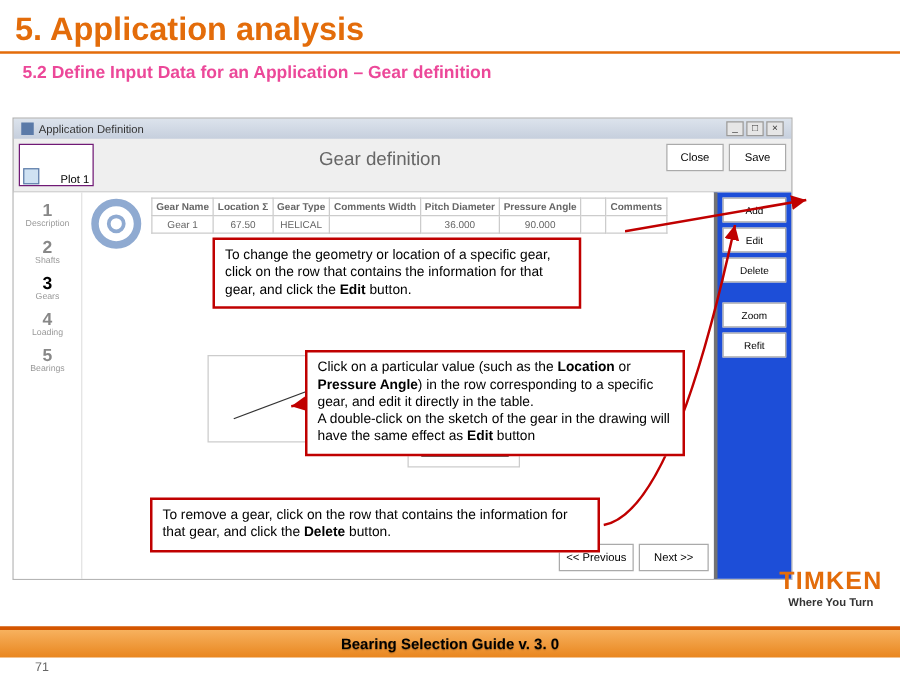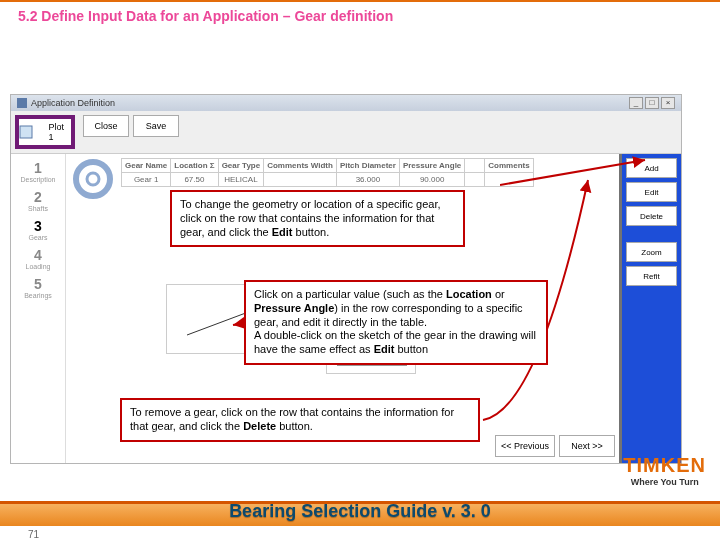--- a/index.html
+++ b/index.html
@@ -1,28 +1,28 @@
 <!DOCTYPE html>
 <html><head>
 <meta charset="utf-8">
 <style>
   * { box-sizing: border-box; margin: 0; padding: 0; }
   body { width: 720px; height: 540px; font-family: Arial, sans-serif; background: #fff; position: relative; overflow: hidden; }
   .slide { width: 100%; height: 100%; position: relative; }
   .title { font-size: 26px; font-weight: bold; color: #e36c0a; padding: 8px 12px 2px; }
   .hr { height: 2px; background: #e36c0a; margin: 0 0 4px 0; }
   .subtitle { font-size: 14px; font-weight: bold; color: #ec4899; padding: 2px 18px 6px; }
-  .appwin { position: absolute; left: 10px; top: 94px; width: 672px; height: 370px; border: 1px solid #b5b5b5; background: #efefef; }
+  .appwin { position: absolute; left: 10px; top: 94px; width: 624px; height: 370px; border: 1px solid #b5b5b5; background: #efefef; }
   .appbar { height: 16px; background: linear-gradient(#dce3ec,#c6cfdd); font-size: 9px; padding: 2px 6px; color: #333; display:flex; align-items:center; }
   .appbar-icon { width:10px; height:10px; background:#5b7aa8; margin-right:4px; }
   .appbar-right { margin-left:auto; display:flex; gap:2px; }
   .winbtn { width:14px; height:12px; background:#e6e6e6; border:1px solid #999; font-size:8px; text-align:center; line-height:10px; }
   .appbody { display:flex; flex-direction:column; height: 352px; }
   .apptop { display:flex; border-bottom:1px solid #ccc; }
-  .plotbtn { width:60px; height:34px; border:4px solid #701a75; margin:4px; background:#fff; font-size:9px; display:flex; align-items:center; justify-content:center; gap:16px; }
+  .plotbtn { width:60px; height:34px; border:1px solid #701a75; margin:4px; background:#fff; font-size:9px; display:flex; align-items:flex-end; justify-content:center; gap:16px; }
   .geardef-title { flex:1; text-align:center; font-size:15px; color:#666; padding-top:8px; }
   .closesave { display:flex; gap:4px; padding:4px; }
   .tbtn { width:46px; height:22px; border:1px solid #aaa; background:#fff; font-size:9px; display:flex; align-items:center; justify-content:center; }
   .appmain { display:flex; flex:1; }
   .leftcol { width:55px; background:#fff; border-right:1px solid #ddd; padding-top:6px; }
   .step { font-size:14px; font-weight:bold; color:#888; text-align:center; }
   .steplbl { font-size:7px; color:#999; text-align:center; margin-bottom:6px; }
   .centercol { flex:1; background:#fff; position:relative;text-align:center; }
   .gearicon { position:absolute; left:4px; top:2px; width:46px; height:46px; }
   .table { font-size:8px; border-collapse:collapse; margin-left:55px; margin-top:4px; }
@@ -31,29 +31,30 @@
   .drawbox2 { position:absolute; left:260px; top:200px; width:90px; height:20px; border:1px solid #ccc; }
   .rightcol { width:62px; background:#1d4ed8; border-left:3px solid #737373; padding:4px; display:flex; flex-direction:column; gap:4px; }
   .sbtn { height:20px; border:1px solid #aaa; background:#fff; font-size:8px; display:flex; align-items:center; justify-content:center; }
   .bnav { position:absolute; right:4px; bottom:6px; display:flex; gap:4px; }
   .callout { position:absolute; background:#fff; border:2px solid #c00000; padding:6px 8px; font-size:11px; line-height:1.25; }
   .callout b { font-weight:bold; }
   .arrow { position:absolute; pointer-events:none; }
   .footer-bar { position:absolute; left:0; bottom:14px; width:100%; height:22px; background: linear-gradient(#f7b15e,#e9861f); }
   .footer-bar::before { content:""; position:absolute; left:0; top:-3px; width:100%; height:3px; background:#d45500; }
   .pagenum { position:absolute; left:28px; bottom:0; font-size:10px; color:#666; }
-  .footer-title { position:absolute; left:0; bottom:18px; width:100%; text-align:center; font-size:18px; font-weight:bold; color:#0c4a6e; text-shadow:0 1px 1px rgba(0,0,0,.3); }
+  .footer-title { position:absolute; left:0; bottom:18px; width:100%; text-align:center; font-size:12px; font-weight:bold; color:#000000; text-shadow:0 1px 1px rgba(0,0,0,.3); }
   .logo { position:absolute; right:14px; bottom:53px; text-align:center; }
   .logo-main { font-family: "Arial Black", Arial, sans-serif; font-size:20px; font-weight:900; color:#e36c0a; letter-spacing:1px; }
   .logo-tag { font-size:9px; font-weight:bold; color:#333; }
 </style>
 </head>
 <body>
 
 <div class="slide">
+  <div class="title">5. Application analysis</div>
   <div class="hr"></div>
   <div class="subtitle">5.2 Define Input Data for an Application – Gear definition</div>
 
   <div class="appwin">
     <div class="appbar">
       <span class="appbar-icon"></span>
       <span>Application Definition</span>
       <span class="appbar-right">
         <span class="winbtn">_</span>
         <span class="winbtn">□</span>
@@ -61,20 +62,21 @@
       </span>
     </div>
     <div class="appbody">
       <div class="apptop">
         <div class="plotbtn">
           <svg width="14" height="14">
               <rect x="1" y="1" width="12" height="12" fill="#cfe2f3" stroke="#5b7aa8"></rect>
             </svg>
           <span>Plot 1</span>
         </div>
+        <div class="geardef-title">Gear definition</div>
         <div class="closesave">
           <div class="tbtn">Close</div>
           <div class="tbtn">Save</div>
         </div>
       </div>
       <div class="appmain">
         <div class="leftcol">
           <div class="step">1</div>
           <div class="steplbl">Description</div>
           <div class="step">2</div>

